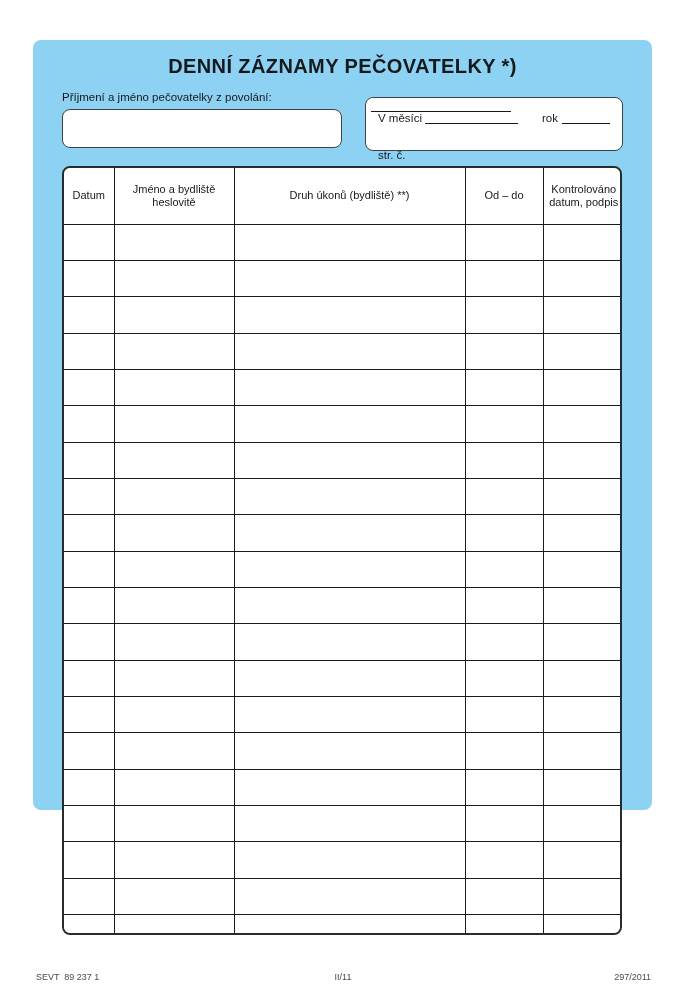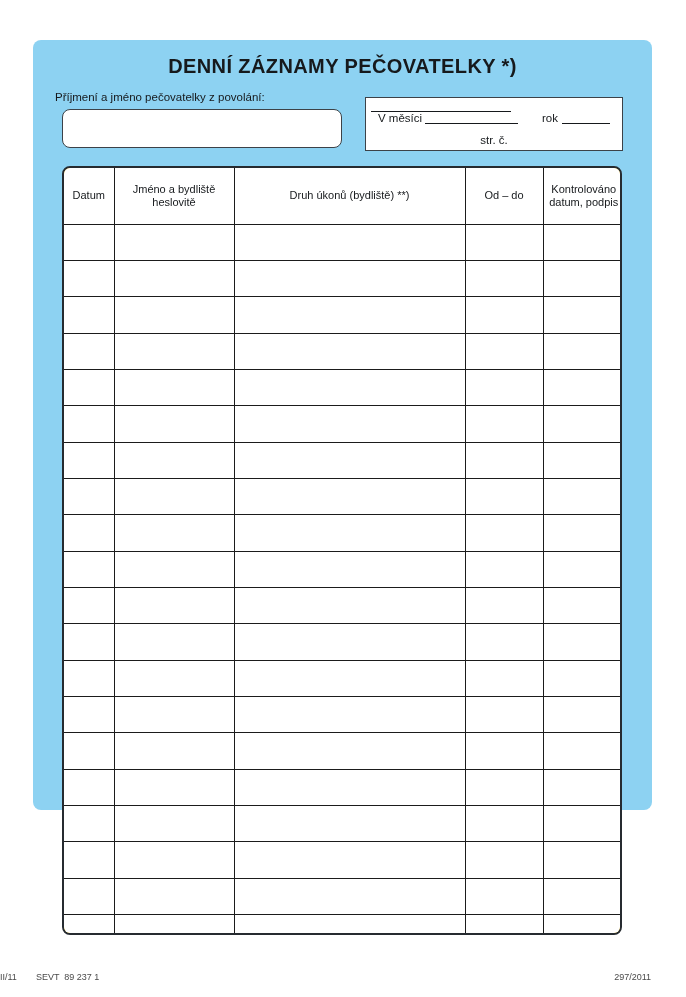--- a/index.html
+++ b/index.html
@@ -27,48 +27,48 @@
     left: 0; top: 15px; width: 100%;
     text-align: center;
     font-size: 20px;
     font-weight: bold;
     letter-spacing: 0.4px;
     color: #16191c;
   }
 
   .caregiver-label {
     position: absolute;
-    left: 22px; top: 51px;
+    left: 29px; top: 51px;
     font-size: 11.5px;
     color: #16191c;
   }
   .caregiver-box {
     position: absolute;
     left: 29px; top: 69px;
     width: 280px; height: 39px;
     background: #ffffff;
     border: 1.5px solid #3c4248;
     border-radius: 8px;
     font-size: 12px;
     padding: 4px 8px;
   }
 
   .period-box {
     position: absolute;
     left: 332px; top: 57px;
     width: 258px; height: 54px;
     background: #ffffff;
     border: 1.5px solid #3c4248;
-    border-radius: 0;
+    border-radius: 8px;
     padding: 7px 12px 9px 12px;
     font-size: 11.5px;
     color: #16191c;
   }
   .pline { display: flex; align-items: flex-end; height: 19px; }
-  .pline + .pline { margin-top: 3px; justify-content: center; }
+  .pline + .pline { margin-top: 18px; }
   .pline .lbl { white-space: pre; padding-bottom: 0px; }
   .blank {
     display: inline-block;
     border-bottom: 1.2px solid #16191c;
     height: 14px;
   }
   .blank.grow { flex: 1 1 auto; margin-left: 3px; }
   .blank.year { width: 48px; margin-left: 4px; }
   .blank.page { width: 140px; margin-left: 5px; }
   .pline .lbl.rok { margin-left: 24px; }
@@ -103,21 +103,21 @@
 
   
   .footer-left, .footer-center, .footer-right {
     position: absolute;
     top: 972px;
     font-size: 9px;
     color: #4a4a4a;
     white-space: pre;
   }
   .footer-left { left: 36px; }
-  .footer-center { left: 0; width: 100%; }
+  .footer-center { left: 0; width: 100%; text-align: center; }
   .footer-right { right: 35px; }
 </style>
 </head>
 <body>
 
 <div class="page">
   <div class="sheet">
 
     <div class="title">DENNÍ ZÁZNAMY PEČOVATELKY *)</div>
 

